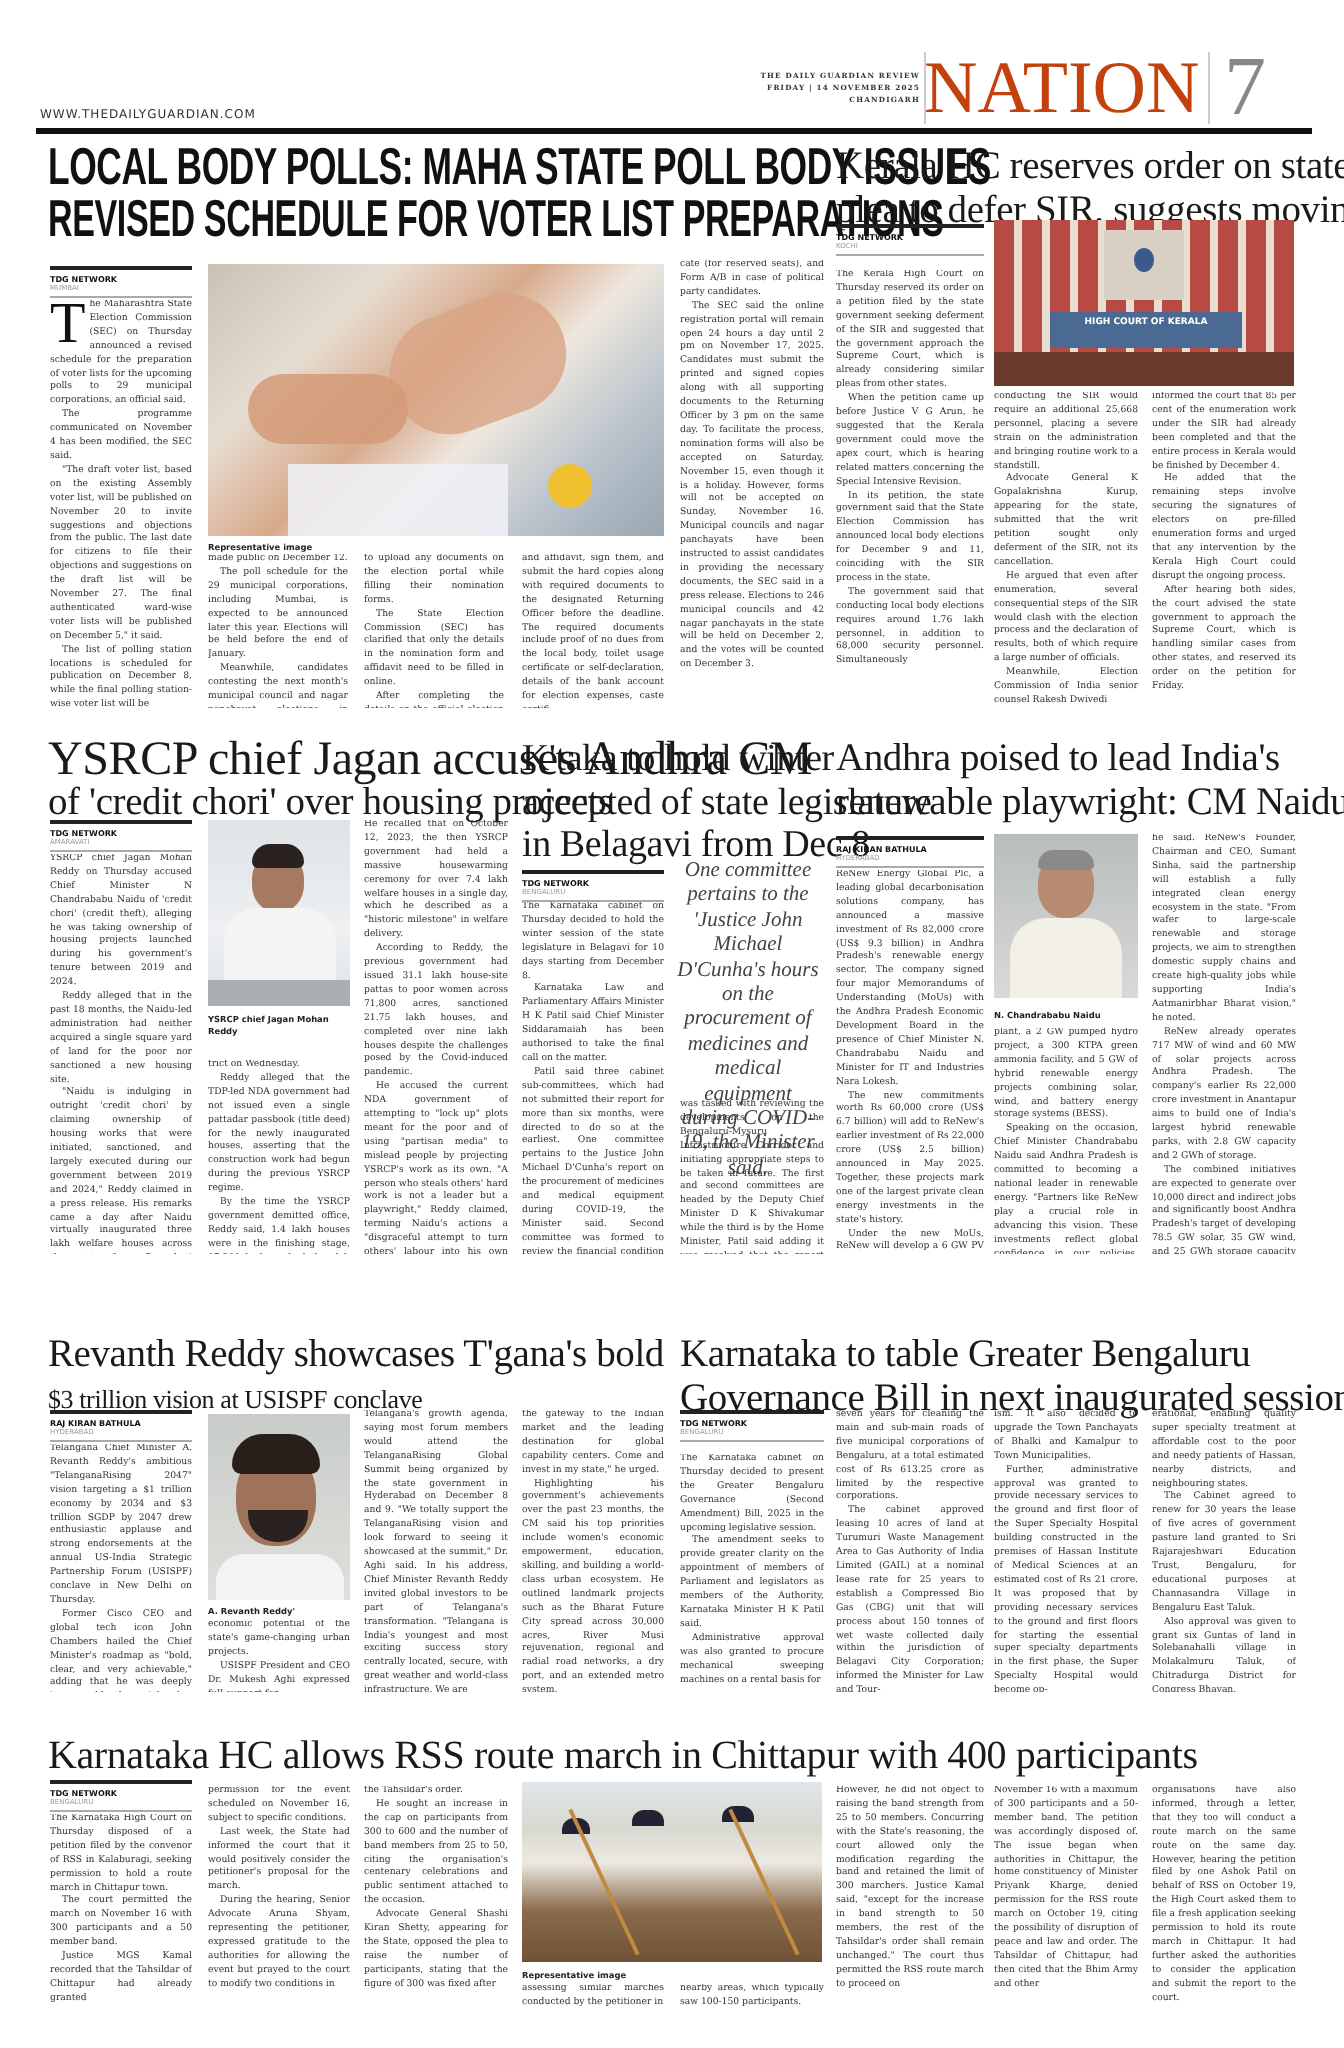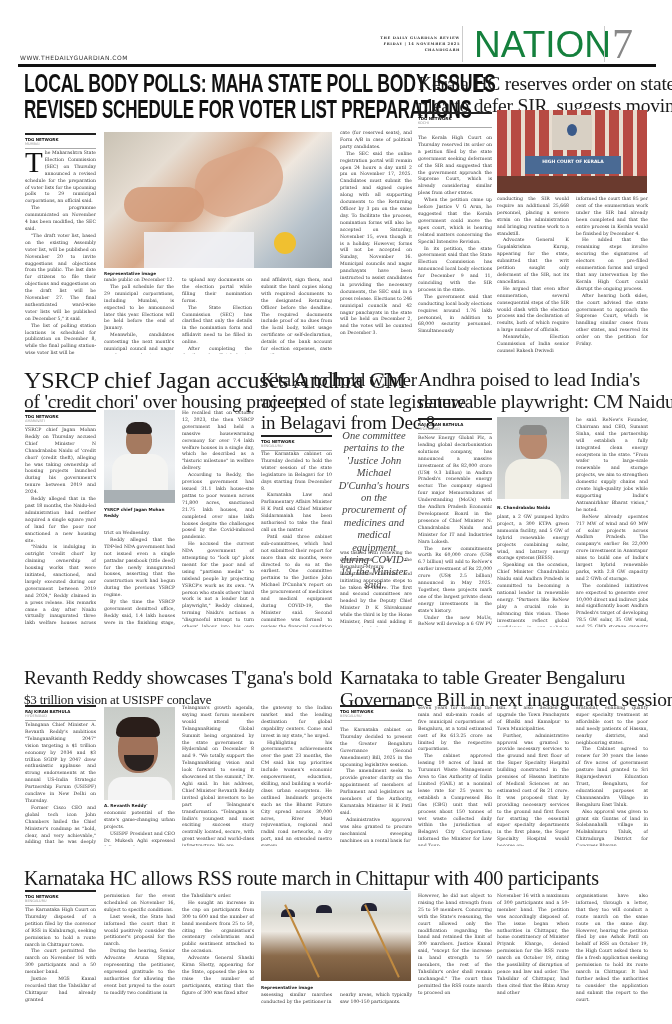--- a/index.html
+++ b/index.html
@@ -2,21 +2,21 @@
 <html><head>
 <meta charset="utf-8">
 <style>
 *{box-sizing:border-box;margin:0;padding:0}
 html,body{width:672px;height:1024px;background:#fff;overflow:hidden}
 body{position:relative;font-family:"DejaVu Serif",serif;color:#222}
 .abs{position:absolute}
 .masthead-url{left:20px;top:54px;font-family:"DejaVu Sans",sans-serif;font-size:6px;letter-spacing:.5px;color:#333}
 .masthead-meta{left:330px;top:35px;width:130px;text-align:right;font-size:3.6px;line-height:6px;letter-spacing:.6px;font-weight:bold;color:#333;font-family:"DejaVu Serif",serif}
 .masthead-sep{top:26px;width:1px;height:36px;background:#ccc}
-.masthead-section{left:474px;top:26px;font-family:Liberation Sans, sans-serif;font-size:37px;line-height:38px;color:#15803d}
+.masthead-section{left:462px;top:26px;font-family:Liberation Serif, serif;font-size:37px;line-height:38px;color:#c2410c}
 .masthead-page{left:612px;top:24px;font-family:"Liberation Serif",serif;font-size:42px;line-height:40px;color:#888}
 .masthead-rule{left:18px;top:64px;width:638px;height:3px;background:#111}
 .hl-condensed{font-family:"Liberation Sans",sans-serif;font-weight:bold;color:#111;transform-origin:left top;white-space:nowrap;letter-spacing:-.3px}
 .hl{font-family:"Liberation Serif",serif;color:#1a1a1a;white-space:nowrap;letter-spacing:-.2px}
 .byline{font-family:"DejaVu Sans",sans-serif;font-size:4px;font-weight:bold;color:#111;border-top:2px solid #222;padding-top:2px}
 .dateline{font-family:"DejaVu Sans",sans-serif;font-size:3.5px;color:#999;border-bottom:1px solid #aaa;padding-bottom:2px}
 .col{font-family:"DejaVu Serif",serif;font-size:4.6px;line-height:6.9px;color:#333;text-align:justify;overflow:hidden}
 .col p{text-indent:6px}
 .col p.first{text-indent:0}
 .dropcap{float:left;font-family:"Liberation Serif",serif;font-size:29px;line-height:23px;margin:1px 2px 0 0;color:#111}

